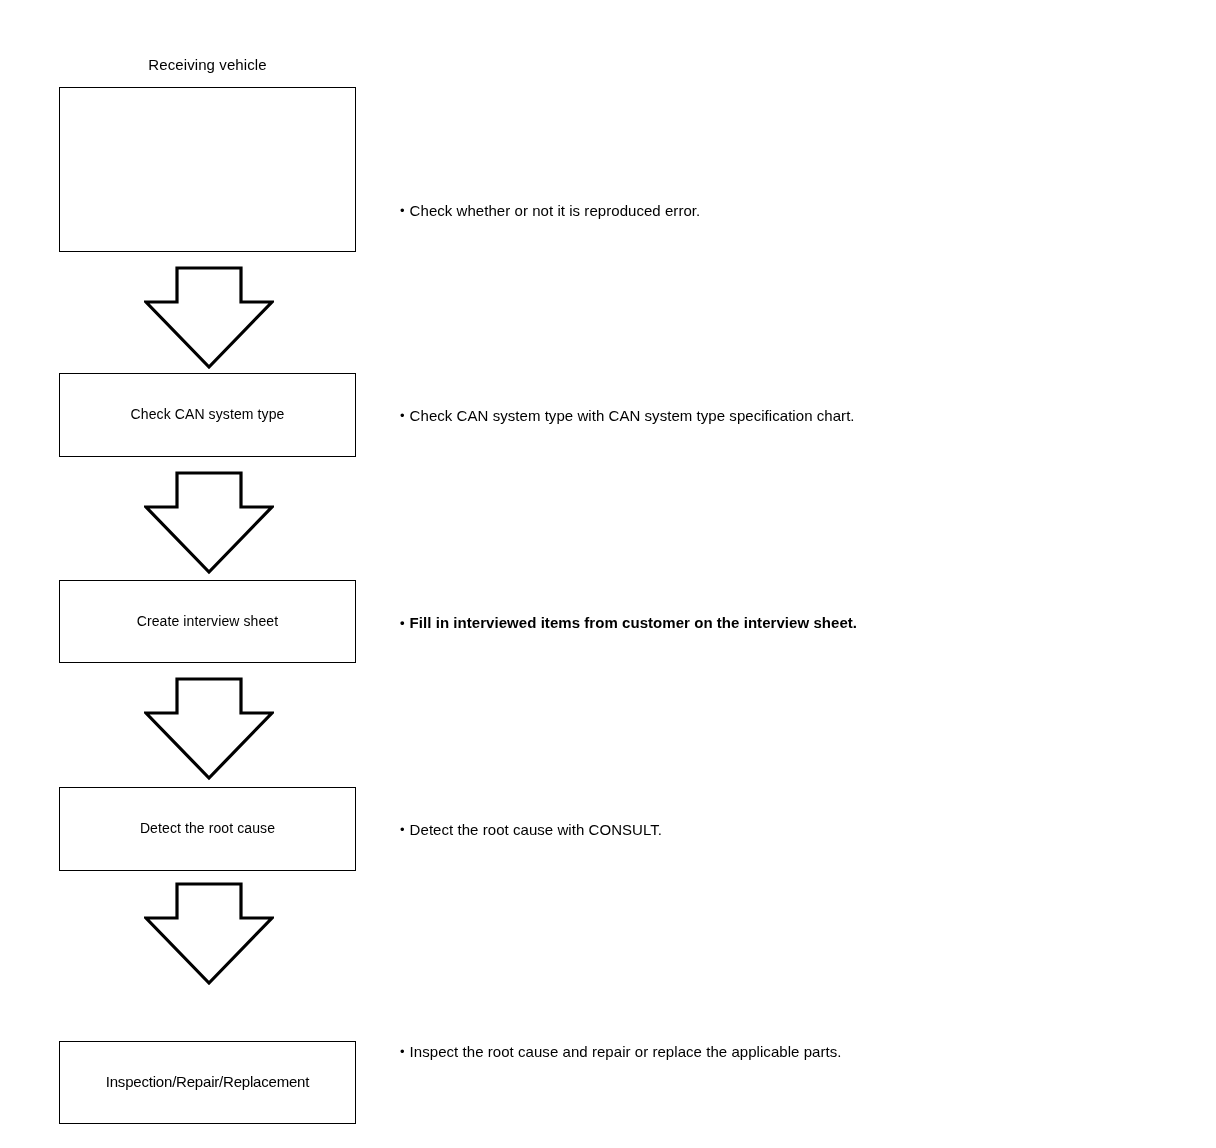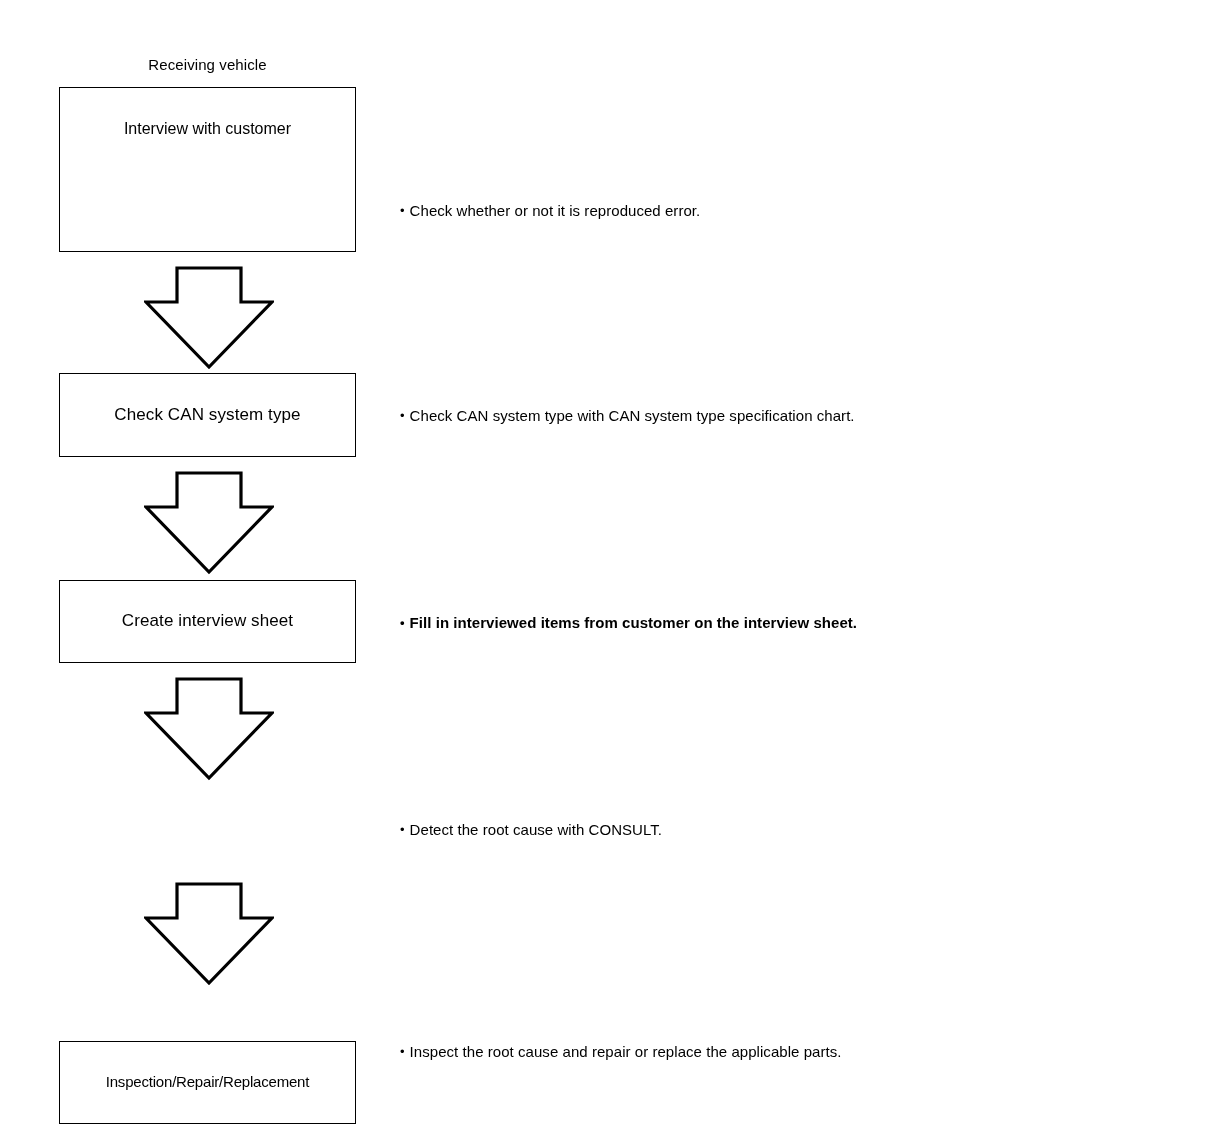--- a/index.html
+++ b/index.html
@@ -40,21 +40,21 @@
     position: absolute;
     left: 59px;
     width: 297px;
     border: 1.6px solid #000000;
     box-sizing: border-box;
     display: flex;
     align-items: center;
     justify-content: center;
   }
   .proc-box .label {
-    font-size: 17px;
+    font-size: 14px;
     line-height: 1.1;
     text-align: center;
     white-space: nowrap;
     letter-spacing: 0.1px;
   }
 
   
   .proc-pair {
     position: absolute;
     left: 59px;
@@ -121,23 +121,20 @@
   .note-6 { top: 1029px; margin-top: 14px; }
 </style>
 </head>
 <body>
 
 <div class="canvas">
 
   <div class="col-header">Receiving vehicle</div>
 
   <div class="proc-pair">
-    <div class="cell">
-      <span class="label">Interview with customer</span>
-    </div>
   </div>
 
   <div class="arrow arrow-1">
     <svg viewBox="0 0 130 104" preserveAspectRatio="none">
       <polygon points="33,2 97,2 97,36 128,36 65,101 2,36 33,36" fill="#ffffff" stroke="#000000" stroke-width="3.2" stroke-linejoin="miter"></polygon>
     </svg>
   </div>
 
   <div class="proc-box box-can">
     <span class="label">Check CAN system type</span>
@@ -152,20 +149,23 @@
   <div class="proc-box box-sheet">
     <span class="label">Create interview sheet</span>
   </div>
 
   <div class="arrow arrow-3">
     <svg viewBox="0 0 130 104" preserveAspectRatio="none">
       <polygon points="33,2 97,2 97,36 128,36 65,101 2,36 33,36" fill="#ffffff" stroke="#000000" stroke-width="3.2" stroke-linejoin="miter"></polygon>
     </svg>
   </div>
 
+  <div class="proc-box box-root">
+    <span class="label">Detect the root cause</span>
+  </div>
 
   <div class="arrow arrow-4">
     <svg viewBox="0 0 130 104" preserveAspectRatio="none">
       <polygon points="33,2 97,2 97,36 128,36 65,101 2,36 33,36" fill="#ffffff" stroke="#000000" stroke-width="3.2" stroke-linejoin="miter"></polygon>
     </svg>
   </div>
 
   <div class="proc-box box-inspection">
     <span class="label">Inspection/Repair/Replacement</span>
   </div>

